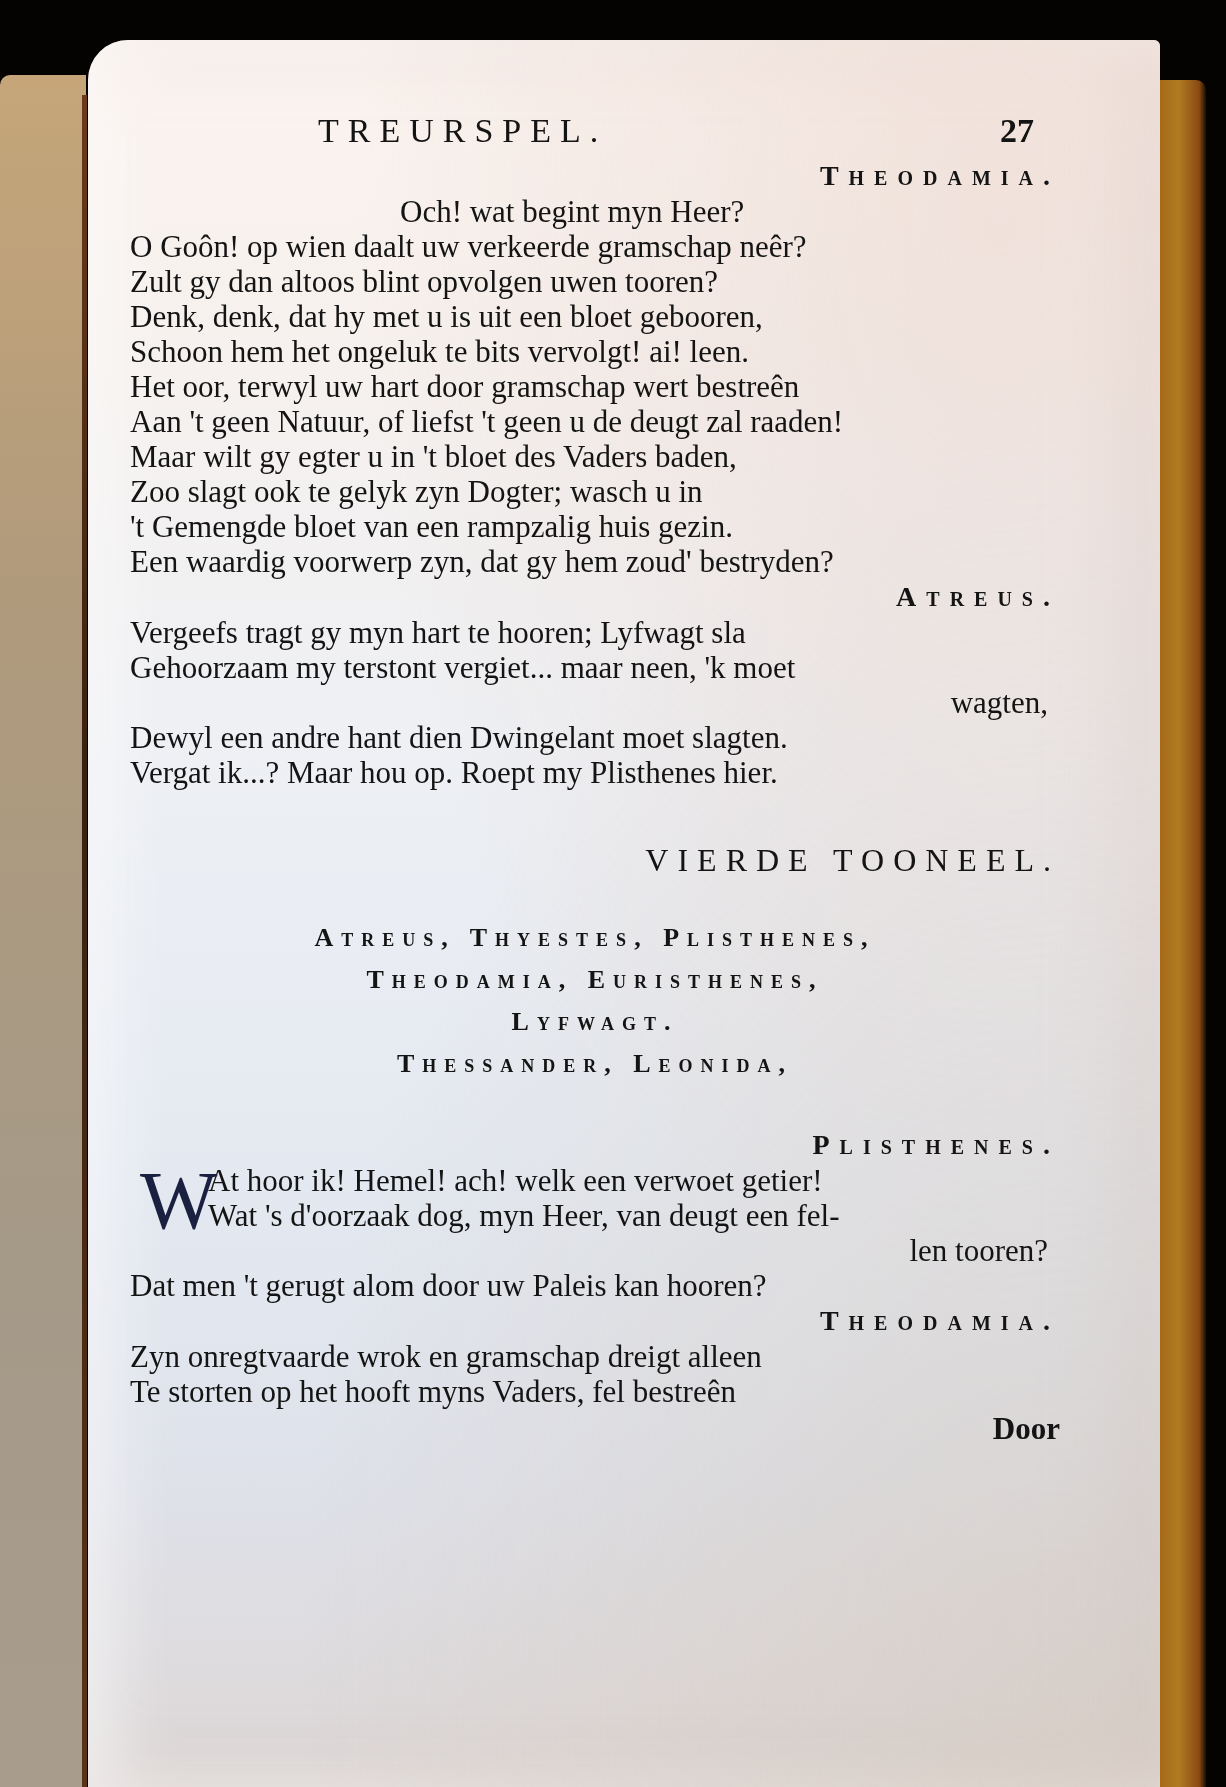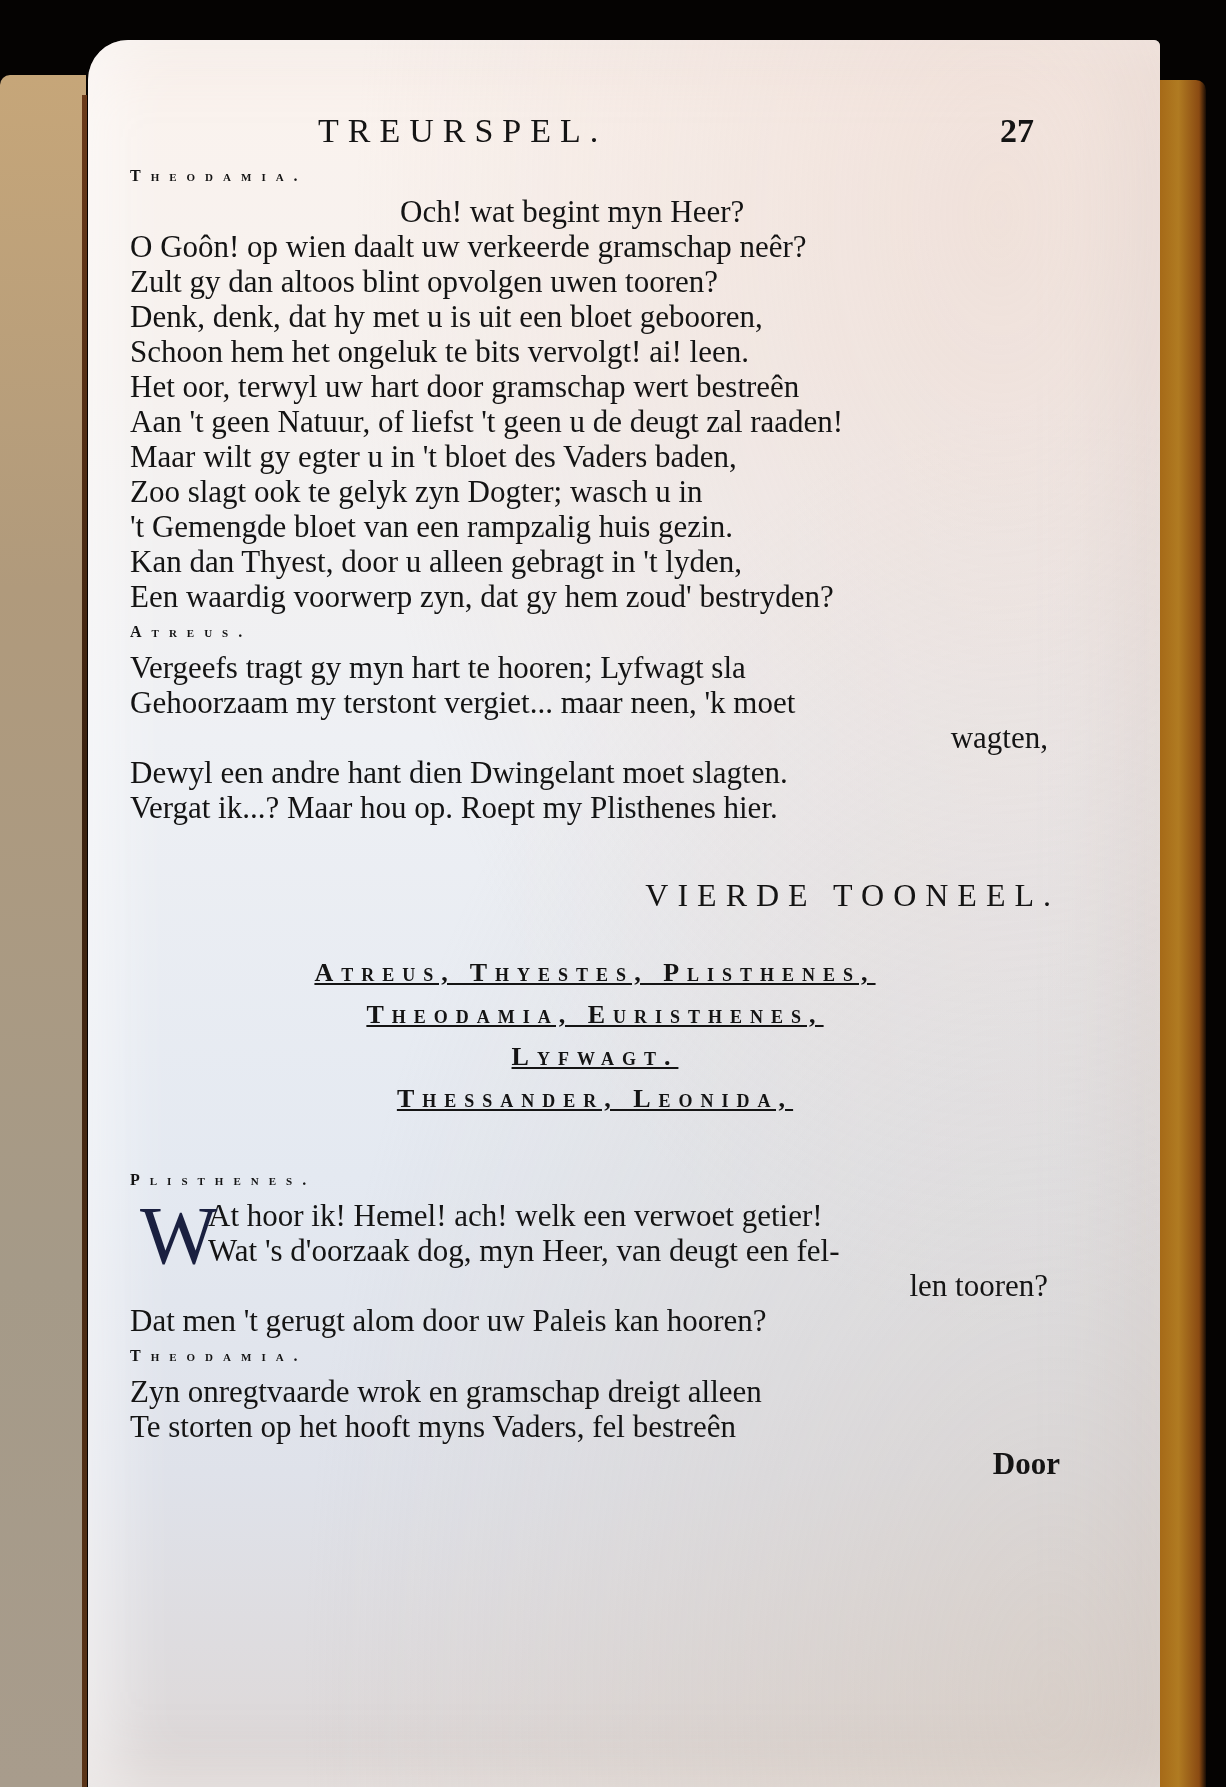--- a/index.html
+++ b/index.html
@@ -82,22 +82,22 @@
       top: 0;
     }
     .page-number {
       position: absolute;
       left: 870px;
       top: 0;
       font-weight: bold;
       letter-spacing: 0;
     }
     .speaker {
-      text-align: left;
-      font-size: 16px;
+      text-align: right;
+      font-size: 28px;
       letter-spacing: 10px;
       font-variant: small-caps;
       font-weight: bold;
       line-height: 36px;
     }
     .verse {
       font-size: 31px;
       line-height: 35px;
       white-space: nowrap;
     }
@@ -115,21 +115,20 @@
       margin-top: 52px;
       margin-bottom: 38px;
     }
     .cast {
       text-align: center;
       font-variant: small-caps;
       font-weight: bold;
       font-size: 26px;
       letter-spacing: 8px;
       line-height: 42px;
-      text-decoration: underline;
     }
     .cast-block {
       margin-bottom: 42px;
     }
     .dropcap-wrap {
       position: relative;
       padding-left: 78px;
     }
     .dropcap {
       position: absolute;
@@ -167,21 +166,20 @@
     <div class="verse indent">Och! wat begint myn Heer?</div>
     <div class="verse">O Goôn! op wien daalt uw verkeerde gramschap neêr?</div>
     <div class="verse">Zult gy dan altoos blint opvolgen uwen tooren?</div>
     <div class="verse">Denk, denk, dat hy met u is uit een bloet gebooren,</div>
     <div class="verse">Schoon hem het ongeluk te bits vervolgt! ai! leen.</div>
     <div class="verse">Het oor, terwyl uw hart door gramschap wert bestreên</div>
     <div class="verse">Aan 't geen Natuur, of liefst 't geen u de deugt zal raaden!</div>
     <div class="verse">Maar wilt gy egter u in 't bloet des Vaders baden,</div>
     <div class="verse">Zoo slagt ook te gelyk zyn Dogter; wasch u in</div>
     <div class="verse">'t Gemengde bloet van een rampzalig huis gezin.</div>
-    <div class="verse">Kan dan Thyest, door u alleen gebragt in 't lyden,</div>
     <div class="verse">Een waardig voorwerp zyn, dat gy hem zoud' bestryden?</div>
 
     <div class="speaker">Atreus.</div>
     <div class="verse">Vergeefs tragt gy myn hart te hooren; Lyfwagt sla</div>
     <div class="verse">Gehoorzaam my terstont vergiet... maar neen, 'k moet</div>
     <div class="verse right-runover">wagten,</div>
     <div class="verse">Dewyl een andre hant dien Dwingelant moet slagten.</div>
     <div class="verse">Vergat ik...? Maar hou op. Roept my Plisthenes hier.</div>
 
     <div class="scene-title">VIERDE TOONEEL.</div>

